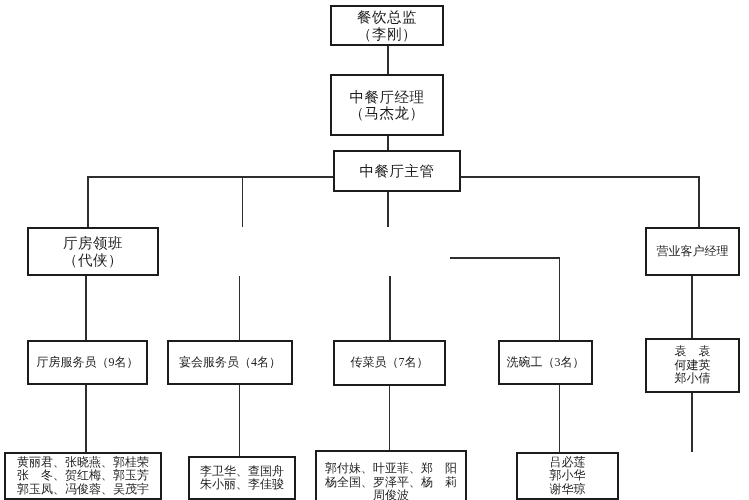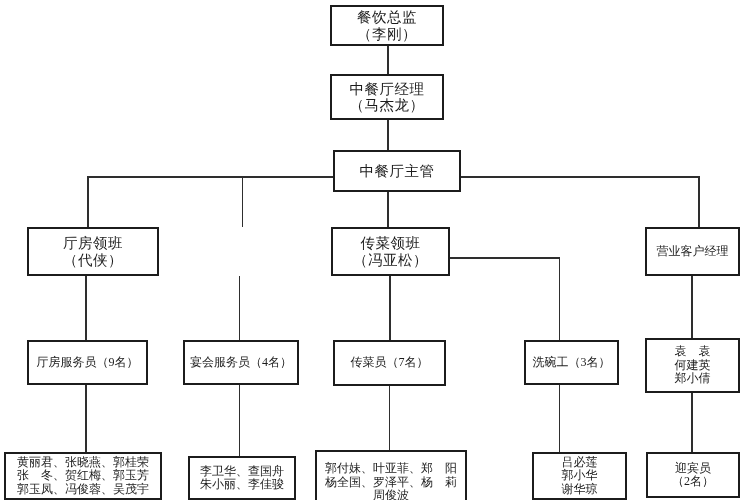--- a/index.html
+++ b/index.html
@@ -30,57 +30,53 @@
 </head>
 <body>
 
 <div class="canvas">
 
   <div class="box" style="left:330px;top:5px;width:114px;height:41px">
     <div class="bl">餐饮总监</div>
     <div class="bl">（李刚）</div>
   </div>
 
-  <div class="box" style="left:330px;top:74px;width:114px;height:46px">
+  <div class="box" style="left:330px;top:74px;width:114px;height:62px">
     <div class="bl">中餐厅经理</div>
     <div class="bl">（马杰龙）</div>
   </div>
 
   <div class="box" style="left:333px;top:150px;width:128px;height:42px">
     <div class="bl">中餐厅主管</div>
   </div>
 
   <div class="box" style="left:27px;top:227px;width:132px;height:49px">
     <div class="bl">厅房领班</div>
     <div class="bl">（代侠）</div>
   </div>
 
 
-  <div class="box" style="left:331px;top:227px;width:119px;height:49px">
-    <div class="bl">传菜领班</div>
-    <div class="bl">（冯亚松）</div>
-  </div>
 
   <div class="box tight" style="left:645px;top:227px;width:95px;height:49px">
     <div class="bl">营业客户经理</div>
   </div>
 
   <div class="box tight" style="left:27px;top:340px;width:121px;height:45px">
     <div class="bl">厅房服务员（9名）</div>
   </div>
 
-  <div class="box tight" style="left:183px;top:340px;width:116px;height:45px">
+  <div class="box tight" style="left:167px;top:340px;width:126px;height:45px">
     <div class="bl">宴会服务员（4名）</div>
   </div>
 
   <div class="box tight" style="left:333px;top:340px;width:113px;height:46px">
     <div class="bl">传菜员（7名）</div>
   </div>
 
-  <div class="box tight" style="left:524px;top:340px;width:95px;height:45px">
+  <div class="box tight" style="left:498px;top:340px;width:95px;height:45px">
     <div class="bl">洗碗工（3名）</div>
   </div>
 
   <div class="box tight" style="left:645px;top:338px;width:95px;height:55px">
     <div class="bl">袁　袁</div>
     <div class="bl">何建英</div>
     <div class="bl">郑小倩</div>
   </div>
 
   <div class="box tight" style="left:188px;top:456px;width:108px;height:44px">
@@ -93,30 +89,26 @@
     <div class="bl">张　冬、贺红梅、郭玉芳</div>
     <div class="bl">郭玉凤、冯俊蓉、吴茂宇</div>
   </div>
 
   <div class="box tight" style="left:315px;top:450px;width:152px;height:65px">
     <div class="bl">郭付妹、叶亚菲、郑　阳</div>
     <div class="bl">杨全国、罗泽平、杨　莉</div>
     <div class="bl">周俊波</div>
   </div>
 
-  <div class="box tight" style="left:532px;top:452px;width:95px;height:48px">
+  <div class="box tight" style="left:516px;top:452px;width:103px;height:48px">
     <div class="bl">吕必莲</div>
     <div class="bl">郭小华</div>
     <div class="bl">谢华琼</div>
   </div>
 
-  <div class="box tight" style="left:646px;top:452px;width:94px;height:46px">
-    <div class="bl">迎宾员</div>
-    <div class="bl">（2名）</div>
-  </div>
 
   <div class="conn" style="left:387px;top:46px;width:2px;height:28px"></div>
   <div class="conn" style="left:387px;top:120px;width:2px;height:30px"></div>
 
   <div class="conn" style="left:87px;top:176px;width:248px;height:2px"></div>
   <div class="conn" style="left:444px;top:176px;width:256px;height:2px"></div>
   <div class="conn" style="left:87px;top:176px;width:2px;height:51px"></div>
   <div class="conn" style="left:242px;top:176px;width:1px;height:51px"></div>
   <div class="conn" style="left:387px;top:192px;width:2px;height:35px"></div>
   <div class="conn" style="left:698px;top:176px;width:2px;height:51px"></div>

